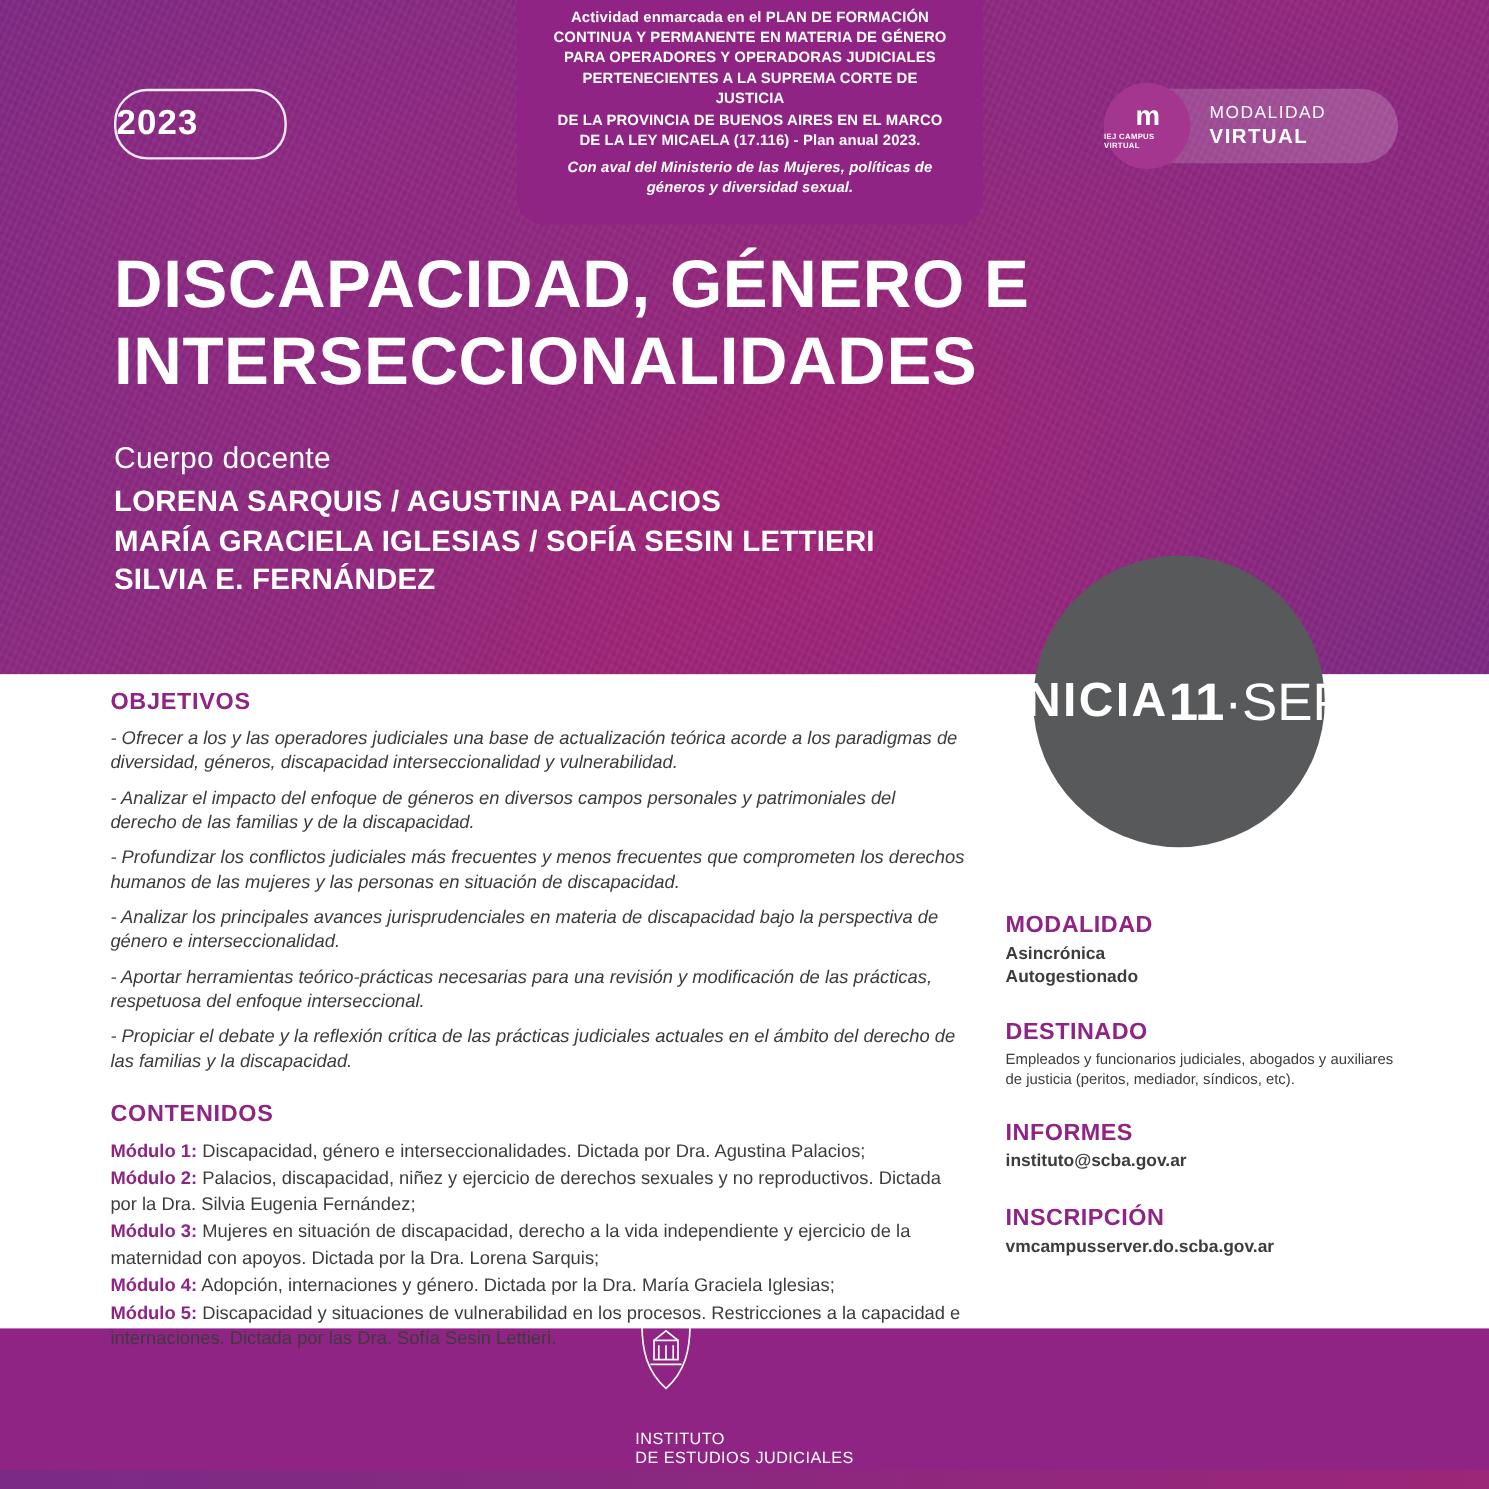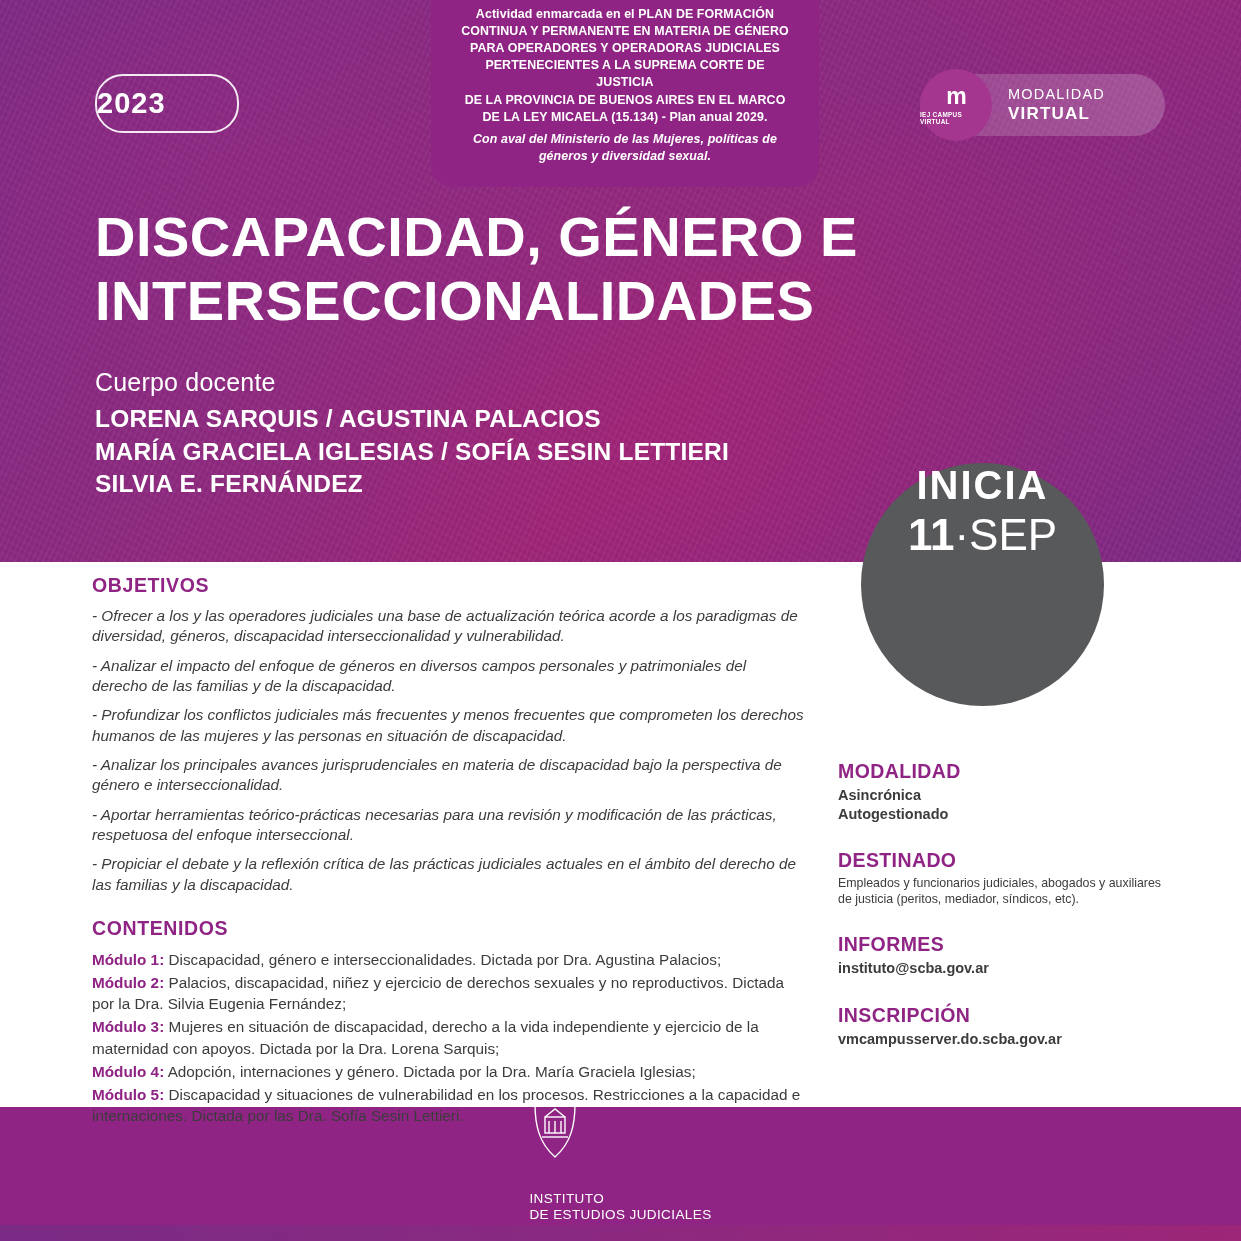--- a/index.html
+++ b/index.html
@@ -112,22 +112,22 @@
     font-size:25px;font-weight:normal;margin-bottom:6px;letter-spacing:.2px;
   }
   .faculty .names div{
     font-size:24.5px;font-weight:bold;line-height:1.33;letter-spacing:.2px;
   }
   
   .start-circle{
     position:absolute;left:861px;top:463px;
     width:243px;height:243px;border-radius:50%;
     background:#58595b;
-    display:flex;flex-direction:column;
-    align-items:center;justify-content:flex-start;
+    display:flex;flex-direction:row;
+    align-items:center;justify-content:center;
     color:#fff;z-index:8;
   }
   .start-circle .t1{font-size:40px;font-weight:bold;letter-spacing:2px;}
   .start-circle .t2{font-size:44px;font-weight:bold;letter-spacing:0;margin-top:2px;}
   .start-circle .t2 b{font-weight:bold;}
   .start-circle .t2 span.light{font-weight:normal;}
   
   .body-area{
     position:absolute;left:0;top:562px;width:1241px;height:545px;background:#fff;
   }
@@ -191,21 +191,21 @@
   <div class="year-badge">
     <span>2023</span>
   </div>
 
   <div class="notice-box">
     <p>Actividad enmarcada en el PLAN DE FORMACIÓN</p>
     <p>CONTINUA Y PERMANENTE EN MATERIA DE GÉNERO</p>
     <p>PARA OPERADORES Y OPERADORAS JUDICIALES</p>
     <p>PERTENECIENTES A LA SUPREMA CORTE DE JUSTICIA</p>
     <p>DE LA PROVINCIA DE BUENOS AIRES EN EL MARCO</p>
-    <p>DE LA LEY MICAELA (15.134) - Plan anual 2029.</p>
+    <p>DE LA LEY MICAELA (17.116) - Plan anual 2023.</p>
     <p class="italic">Con aval del Ministerio de las Mujeres, políticas de géneros y diversidad sexual.</p>
   </div>
 
   <div class="virtual-pill">
     <div class="pill-circle">
       <span class="glyph">m</span>
       <span class="sub">IEJ CAMPUS VIRTUAL</span>
     </div>
     <div class="pill-text">
       <div class="l1">MODALIDAD</div>

